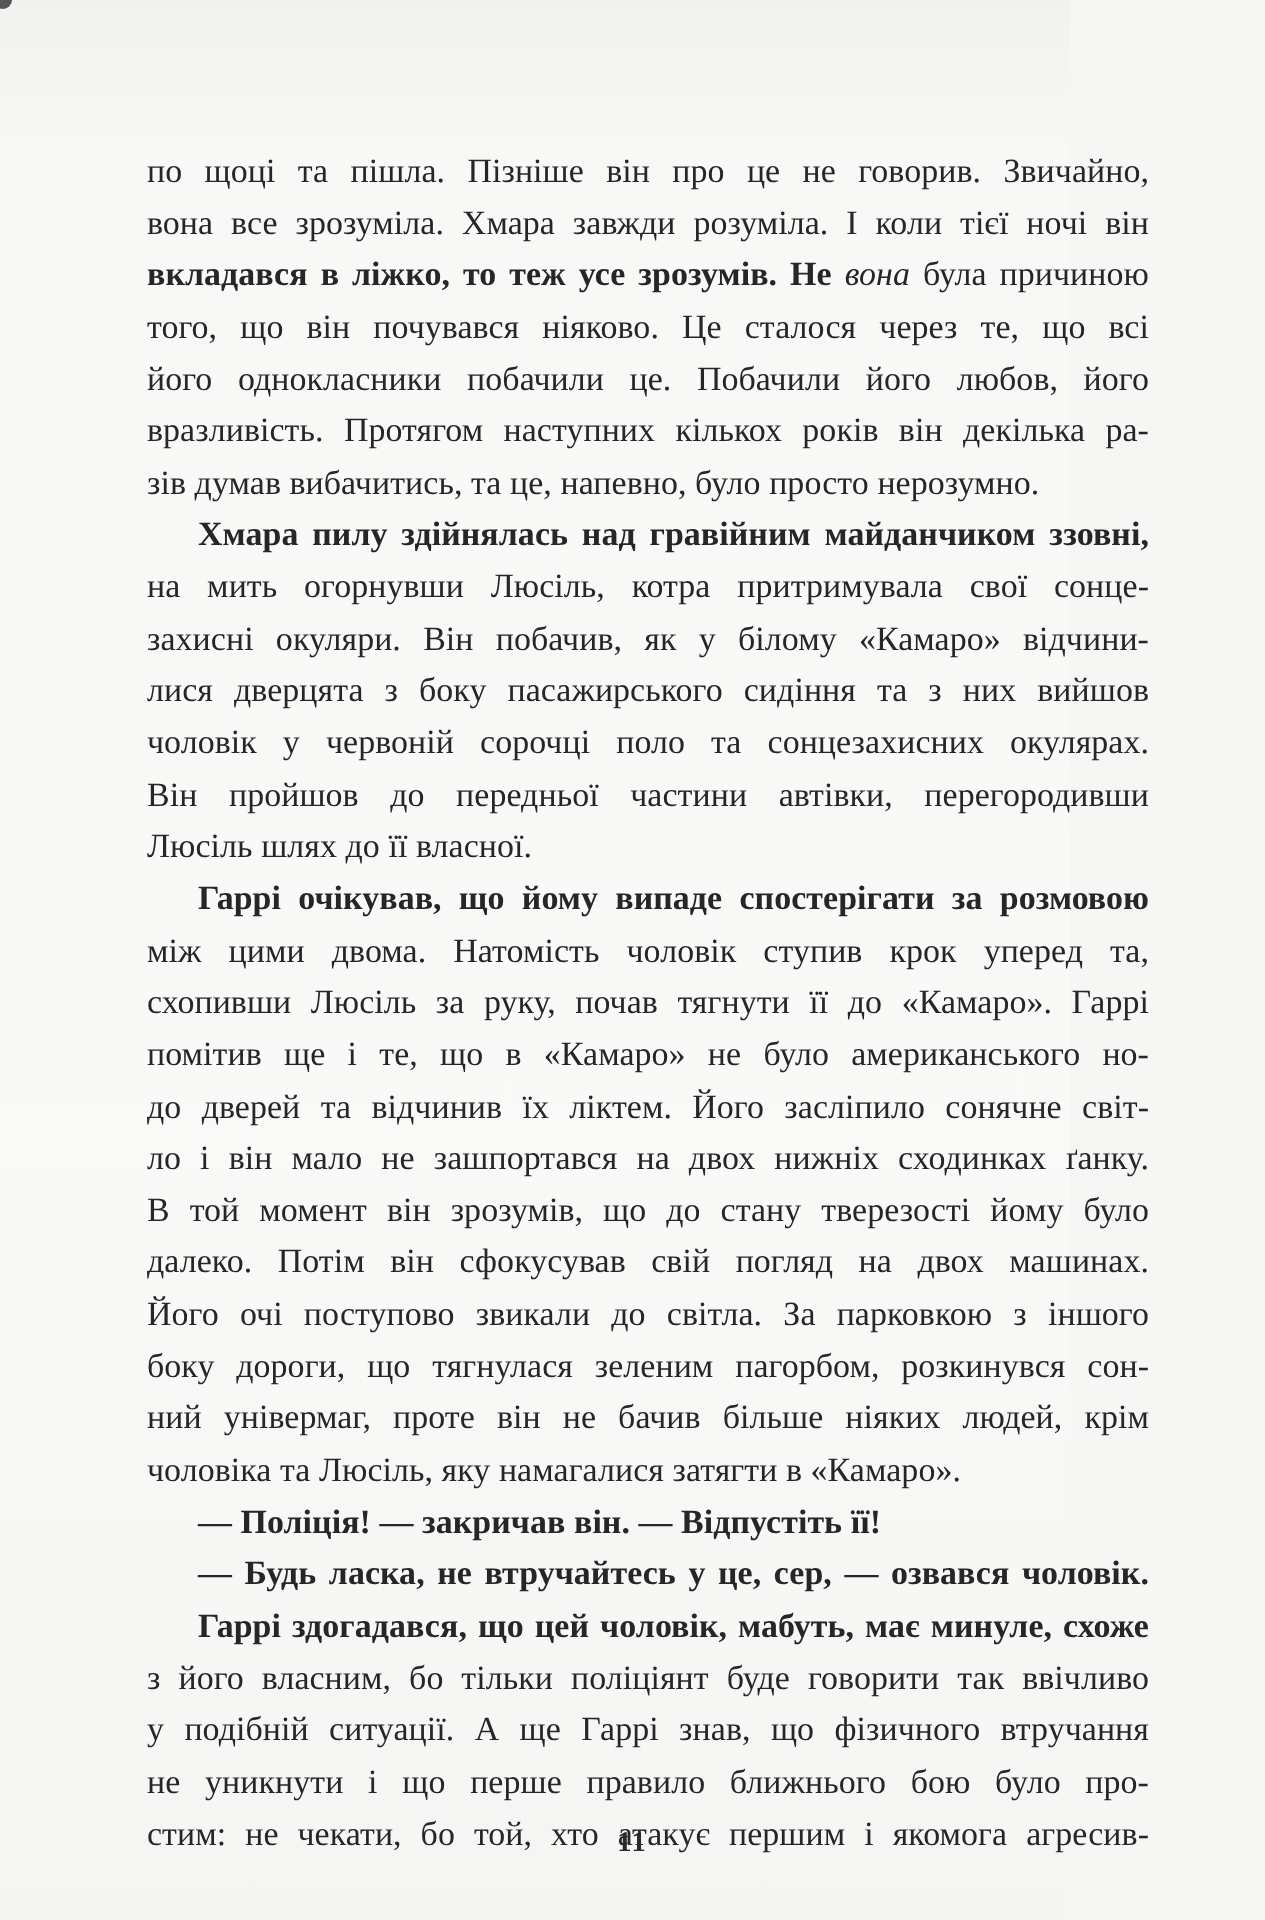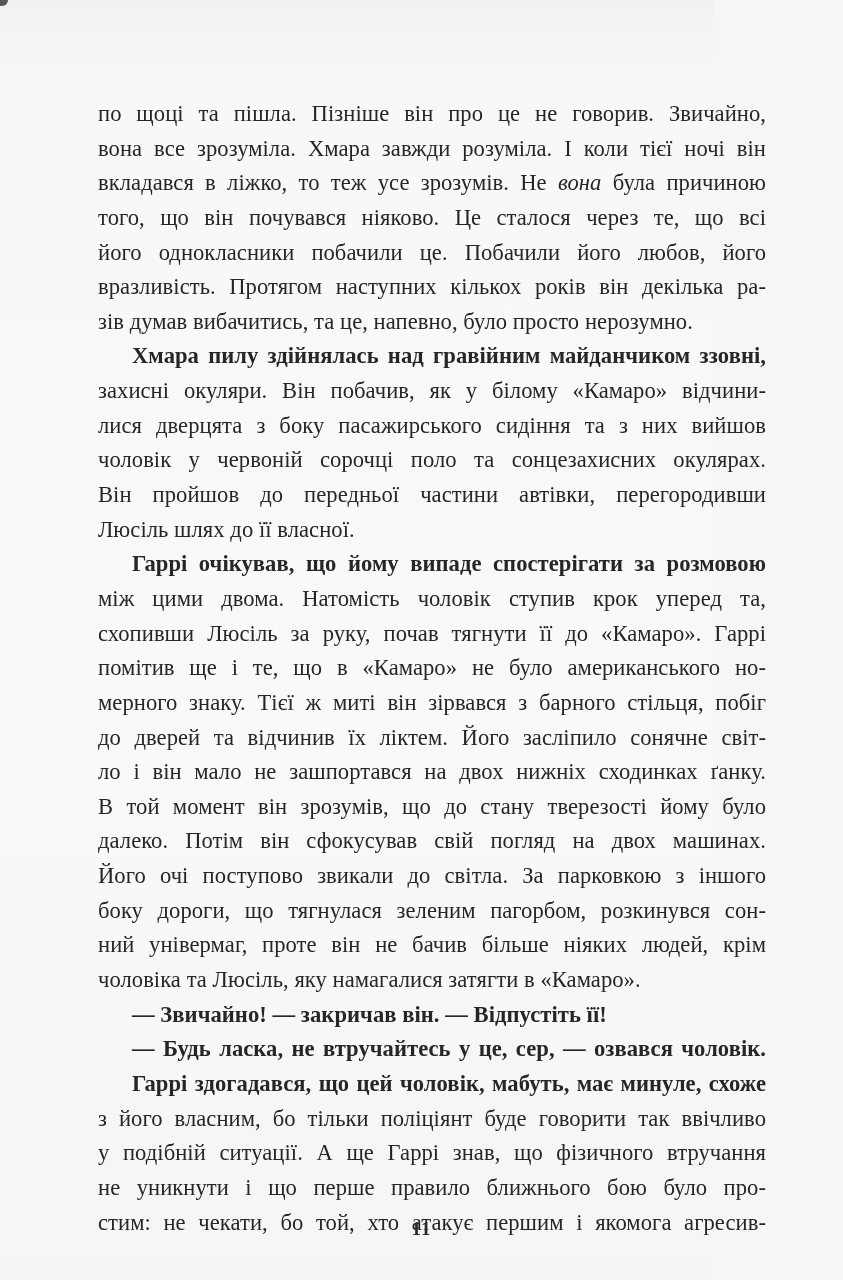--- a/index.html
+++ b/index.html
@@ -45,45 +45,45 @@
   }
 </style>
 </head>
 <body>
 
 <div class="page">
   <div class="corner-mark"></div>
   <div class="text-block" id="text-block">
       <span class="line">по щоці та пішла. Пізніше він про це не говорив. Звичайно,</span>
       <span class="line">вона все зрозуміла. Хмара завжди розуміла. І коли тієї ночі він</span>
-      <span class="line"><span style="white-space: pre;">вкладався в ліжко, то теж усе зрозумів. Не </span><em>вона</em><span style="white-space: pre;"> була причиною</span></span>
+      <span class="line"><span style="white-space: pre; font-weight: bold;">вкладався в ліжко, то теж усе зрозумів. Не </span><em>вона</em><span style="white-space: pre;"> була причиною</span></span>
       <span class="line">того, що він почувався ніяково. Це сталося через те, що всі</span>
       <span class="line">його однокласники побачили це. Побачили його любов, його</span>
       <span class="line">вразливість. Протягом наступних кількох років він декілька ра-</span>
       <span class="line last">зів думав вибачитись, та це, напевно, було просто нерозумно.</span>
       <span class="line indent">Хмара пилу здійнялась над гравійним майданчиком ззовні,</span>
+      <span class="line">на мить огорнувши Люсіль, котра притримувала свої сонце-</span>
       <span class="line">захисні окуляри. Він побачив, як у білому «Камаро» відчини-</span>
       <span class="line">лися дверцята з боку пасажирського сидіння та з них вийшов</span>
       <span class="line">чоловік у червоній сорочці поло та сонцезахисних окулярах.</span>
       <span class="line">Він пройшов до передньої частини автівки, перегородивши</span>
       <span class="line last">Люсіль шлях до її власної.</span>
       <span class="line indent">Гаррі очікував, що йому випаде спостерігати за розмовою</span>
       <span class="line">між цими двома. Натомість чоловік ступив крок уперед та,</span>
       <span class="line">схопивши Люсіль за руку, почав тягнути її до «Камаро». Гаррі</span>
       <span class="line">помітив ще і те, що в «Камаро» не було американського но-</span>
-      <span class="line">мерного знаку. Тієї ж миті він зірвався з барного стільця, побіг</span>
       <span class="line">до дверей та відчинив їх ліктем. Його засліпило сонячне світ-</span>
       <span class="line">ло і він мало не зашпортався на двох нижніх сходинках ґанку.</span>
       <span class="line">В той момент він зрозумів, що до стану тверезості йому було</span>
       <span class="line">далеко. Потім він сфокусував свій погляд на двох машинах.</span>
       <span class="line">Його очі поступово звикали до світла. За парковкою з іншого</span>
       <span class="line">боку дороги, що тягнулася зеленим пагорбом, розкинувся сон-</span>
       <span class="line">ний універмаг, проте він не бачив більше ніяких людей, крім</span>
       <span class="line last">чоловіка та Люсіль, яку намагалися затягти в «Камаро».</span>
-      <span class="line indent last">— Звичайно! — закричав він. — Відпустіть її!</span>
+      <span class="line indent last">— Поліція! — закричав він. — Відпустіть її!</span>
       <span class="line indent">— Будь ласка, не втручайтесь у це, сер, — озвався чоловік.</span>
       <span class="line indent">Гаррі здогадався, що цей чоловік, мабуть, має минуле, схоже</span>
       <span class="line">з його власним, бо тільки поліціянт буде говорити так ввічливо</span>
       <span class="line">у подібній ситуації. А ще Гаррі знав, що фізичного втручання</span>
       <span class="line">не уникнути і що перше правило ближнього бою було про-</span>
       <span class="line">стим: не чекати, бо той, хто атакує першим і якомога агресив-</span>
     </div>
   <div class="page-number">11</div>
 </div>
 

